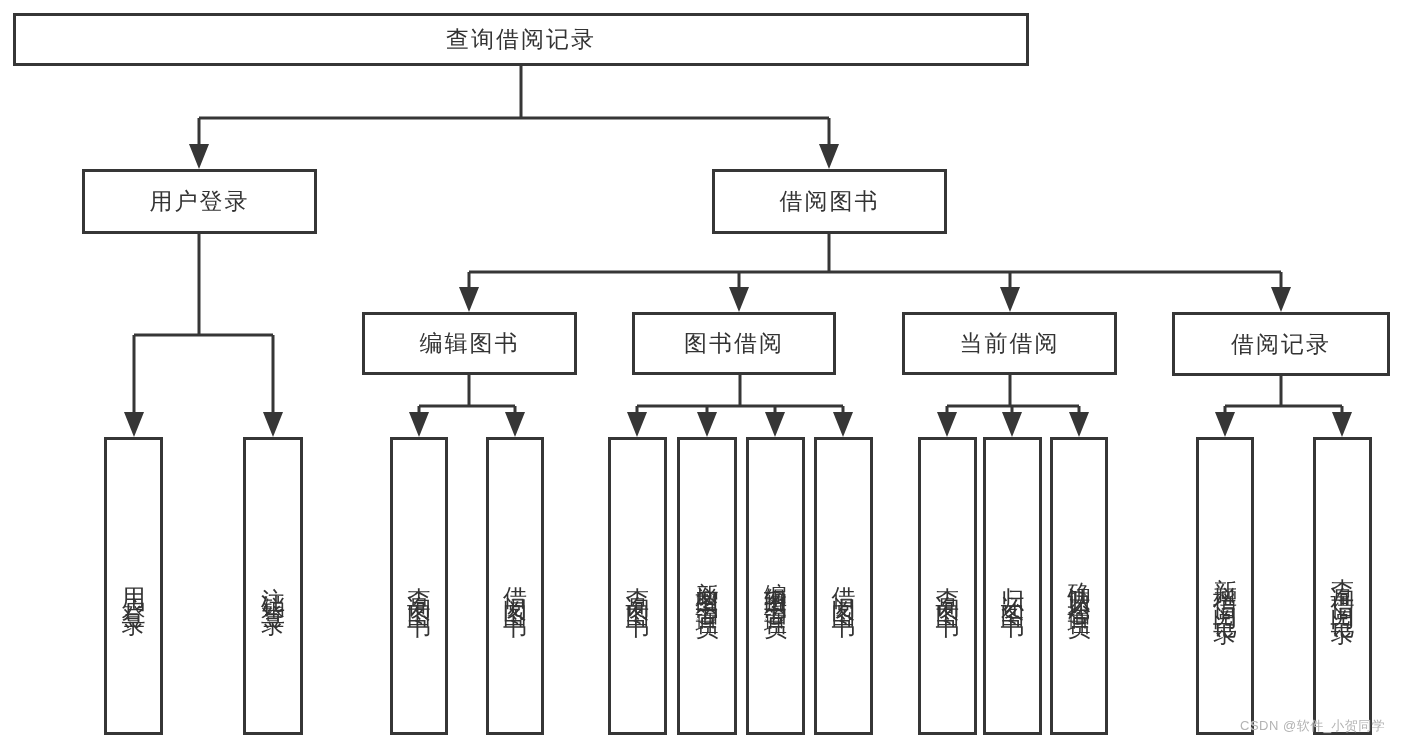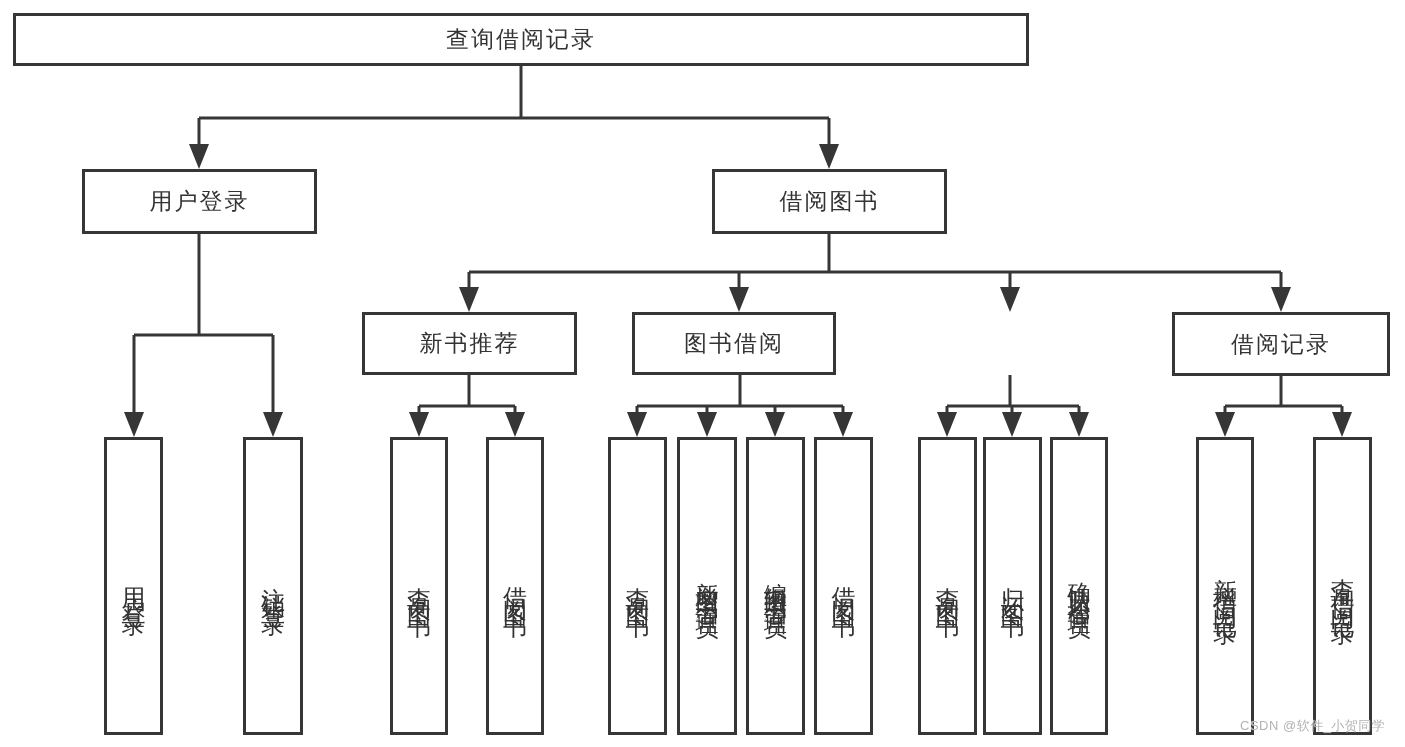--- a/index.html
+++ b/index.html
@@ -130,22 +130,23 @@
       <polygon class="arrow" points="1215,412 1235,412 1225,437"></polygon>
       <polygon class="arrow" points="1332,412 1352,412 1342,437"></polygon>
     </g>
   </svg>
 
   <div class="node h" style="left:13px; top:13px; width:1016px; height:53px">查询借阅记录</div>
 
   <div class="node h" style="left:82px; top:169px; width:235px; height:65px">用户登录</div>
   <div class="node h" style="left:712px; top:169px; width:235px; height:65px">借阅图书</div>
 
-  <div class="node h" style="left:362px; top:312px; width:215px; height:63px">新书推荐</div>
+  <div class="node h" style="left:362px; top:312px; width:215px; height:63px">编辑图书</div>
   <div class="node h" style="left:632px; top:312px; width:204px; height:63px">图书借阅</div>
+  <div class="node h" style="left:902px; top:312px; width:215px; height:63px">当前借阅</div>
   <div class="node h" style="left:1172px; top:312px; width:218px; height:64px">借阅记录</div>
 
   <div class="node v" style="left:104px; top:437px; width:59px; height:298px">用户登录</div>
   <div class="node v" style="left:243px; top:437px; width:60px; height:298px">注销登录</div>
 
   <div class="node v" style="left:390px; top:437px; width:58px; height:298px">查询图书</div>
   <div class="node v" style="left:486px; top:437px; width:58px; height:298px">借阅图书</div>
 
   <div class="node v" style="left:608px; top:437px; width:59px; height:298px">查询图书</div>
   <div class="node v long" style="left:677px; top:437px; width:60px; height:298px">新增图书（管理员）</div>

